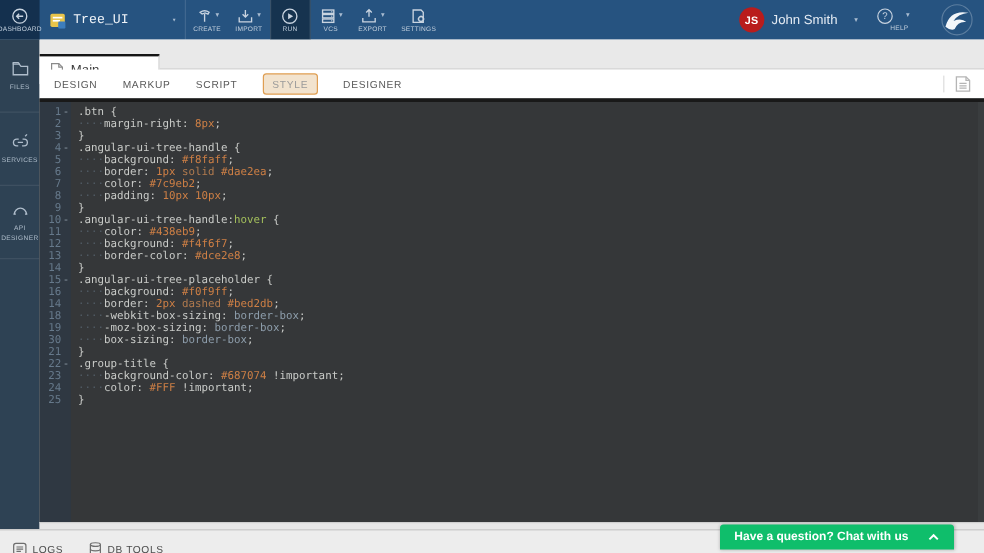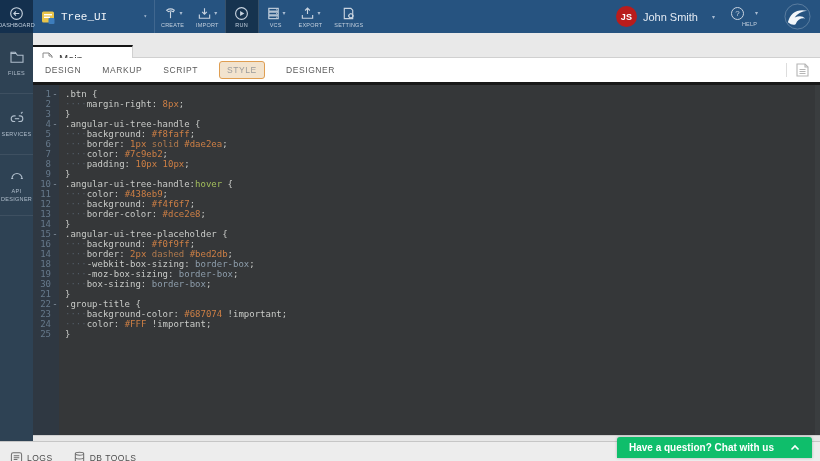--- a/index.html
+++ b/index.html
@@ -88,21 +88,21 @@
   
   .hscroll { position:absolute; left:33px; top:435px; width:787px; height:6px;
     background:#E7E7E7; border-top:1px solid #CFCFCF; }
   .bottombar { position:absolute; left:0; bottom:0; width:820px; height:20px;
     background:#EDEDED; border-top:1px solid #C6C6C6; display:flex; align-items:center;
     gap:20px; padding-left:10px; }
   .bb-item { display:flex; align-items:center; gap:4px; cursor:pointer;margin-top:12px; }
   .bb-lbl { font-size:8.5px; letter-spacing:.5px; color:#4D4D4D; }
   .bb-icon { stroke:#6E6E6E; fill:none; stroke-width:1.1; }
 
-  .chat { position:absolute; right:8px; bottom:3px; height:21px; background:#0FBE6B;
+  .chat { position:absolute; right:25px; bottom:3px; height:21px; background:#0FBE6B;
     border-radius:3px 3px 0 0; display:flex; align-items:center; gap:16px; padding:0 12px;
     cursor:pointer; box-shadow:0 0 3px rgba(0,0,0,.25); }
   .chat-lbl { font-size:10px; font-weight:bold; color:#fff; white-space:nowrap; }
 </style>
 </head>
 <body>
 
 <div id="app">
 
   <div class="topbar">

